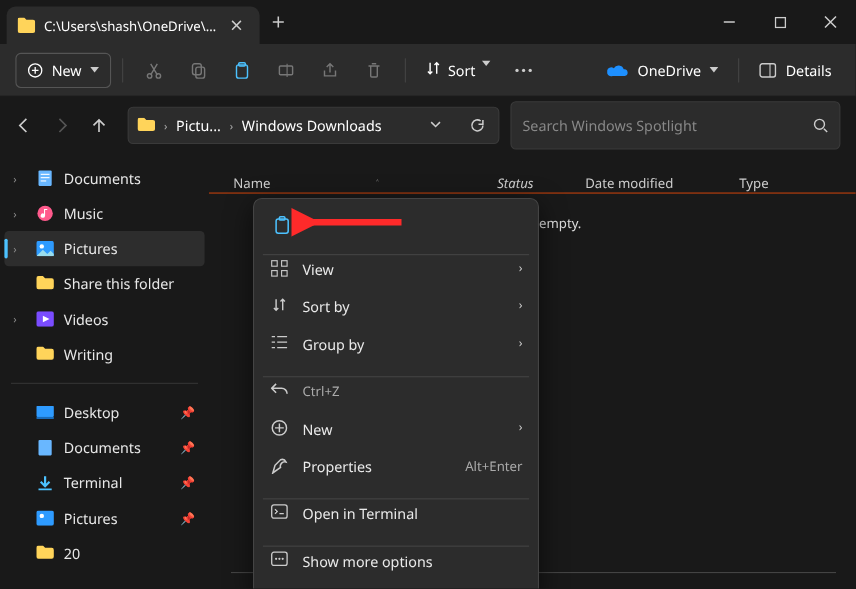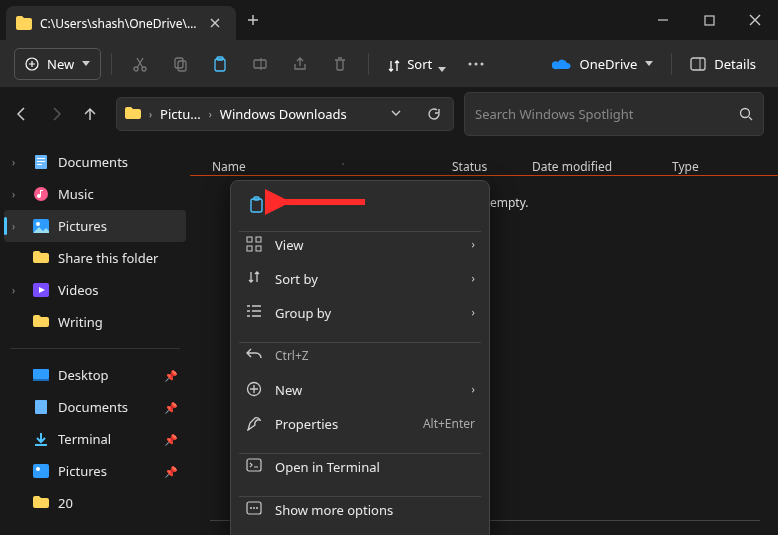--- a/index.html
+++ b/index.html
@@ -35,21 +35,21 @@
   }
   .new-btn {
     display:flex; align-items:center; gap:8px;
     border: 1px solid #555; border-radius: 5px;
     padding: 6px 10px; color:#fff;
   }
   .tool-icon { width:36px; display:flex; justify-content:center; color:#ccc; }
   .tool-icon.accent { color:#4cc2ff; }
   .tool-icon.dim { color:#666; }
   .sep { width:1px; height:22px; background:#444; margin:0 6px; }
-  .sort-btn { display:flex; align-items:flex-end; gap:6px; color:#fff; padding:0 8px; }
+  .sort-btn { display:flex; align-items:flex-start; gap:6px; color:#fff; padding:0 8px; }
   .onedrive-btn { display:flex; align-items:center; gap:8px; padding:0 8px; color:#fff; }
   .details-btn { display:flex; align-items:center; gap:8px; padding:0 8px; color:#fff; }
   .toolbar-spacer { flex:1; }
   
   .addressrow {
     height: 52px; background:#191919;
     display:flex; align-items:center; padding: 0 14px; gap:10px;
   }
   .nav-arrow { width:24px; text-align:center; color:#ccc; }
   .nav-arrow.dim { color:#555; }
@@ -82,21 +82,21 @@
   .tree-item .pin { color:#888; font-size:11px; margin-left:auto; }
   .divider { height:1px; background:#333; margin:10px 6px; }
   
   .content { flex:1; display:flex; flex-direction:column; }
   .col-headers {
     height:36px; display:flex; align-items:flex-end;
     border-bottom:1px solid #c2410c; color:#ccc; font-size:12px;
     padding-left:22px;
   }
   .col-name { width:240px; display:flex; align-items:center; gap:6px; }
-  .col-status { width:80px; }
+  .col-status { width:80px;font-style:italic; }
   .col-date { width:140px; }
   .col-type { flex:1; }
   .sort-ind { margin-left:90px; font-size:9px; color:#888; }
   .hr-bottom { border-top:1px solid #444; margin:0 10px; position:absolute; bottom:14px; left:200px; right:8px; }
   
   .context-menu {
     position:absolute; left:230px; top:180px; width:260px;
     background:#2c2c2c; border:1px solid #444; border-radius:8px;
     padding:6px; box-shadow:0 8px 24px rgba(0,0,0,.6);
     z-index:50;

